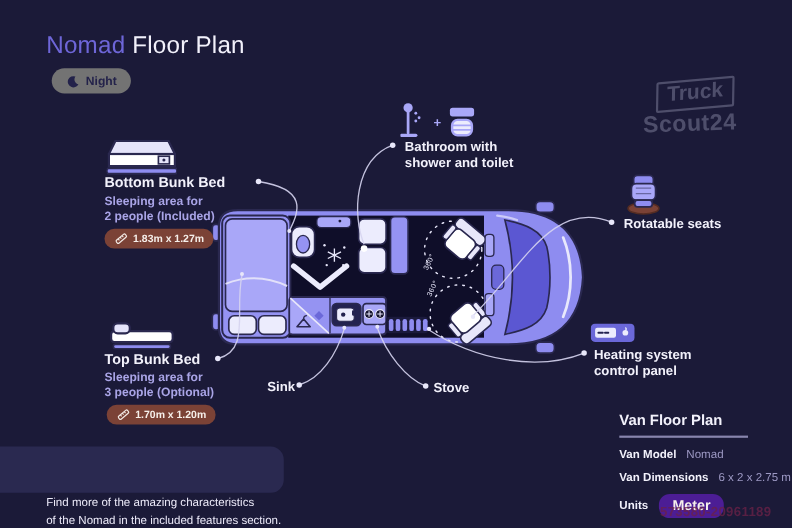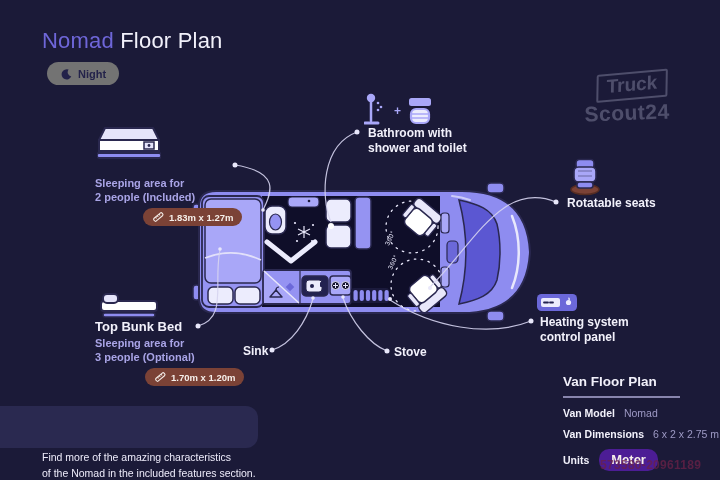--- a/index.html
+++ b/index.html
@@ -25,21 +25,21 @@
     border-radius:2px;padding:0 8px 2px;transform:skewX(-6deg) rotate(-3deg);
     font-size:19px;font-weight:700;line-height:1.15;
   }
   .ts-scout{font-size:21px;font-weight:700;letter-spacing:.5px;margin-top:1px;}
   
   .f-title{font-size:13px;font-weight:700;color:#F2F1FB;white-space:nowrap;}
   .f-sub{font-size:11px;line-height:14px;font-weight:600;color:#A9A4E6;white-space:nowrap;}
   .f-label{font-size:12px;font-weight:700;color:#F2F1FB;line-height:15px;white-space:nowrap;}
   .dim-badge{
     display:inline-flex;align-items:center;gap:5px;background:#7B4236;color:#F6EFEA;
-    font-size:9.5px;font-weight:700;padding:3px 9px;border-radius:10px;white-space:nowrap;margin-left:48px;
+    font-size:9.5px;font-weight:700;padding:3px 9px;border-radius:10px;white-space:nowrap;
   }
   .dim-badge svg{overflow:visible;}
   .bath-icons{display:flex;align-items:flex-end;gap:6px;}
   .plus-glyph{color:#A9A7F8;font-size:12px;font-weight:700;line-height:1;padding-bottom:9px;}
   
   .note-panel{
     left:-14px;top:406px;width:272px;height:42px;border-radius:12px;background:#2A2950;
   }
   .note-text{position:absolute;left:56px;top:7px;font-size:10.5px;line-height:16px;color:#EDEBFA;margin-top:36px;}
   
@@ -210,20 +210,21 @@
     <div class="ts-scout">Scout24</div>
   </div>
 
   <svg class="abs" style="left:97px;top:127px" width="64" height="34" viewBox="0 0 64 34">
     <path d="M8 1 L56 1 L62 13 L2 13 Z" fill="#E5E4FA" stroke="#2A284F" stroke-width="2" stroke-linejoin="round"></path>
     <rect x="2" y="13" width="60" height="11" fill="#FFFFFF" stroke="#2A284F" stroke-width="2"></rect>
     <rect x="47" y="15" width="10" height="7" fill="#E5E4FA" stroke="#2A284F" stroke-width="1.5"></rect>
     <circle cx="52" cy="18.5" r="1.4" fill="#2A284F"></circle>
     <rect x="0" y="26" width="64" height="5" rx="2" fill="#8E8CF0" stroke="#2A284F" stroke-width="1.8"></rect>
   </svg>
+  <div class="abs f-title" style="left:95px;top:158px">Bottom Bunk Bed</div>
   <div class="abs f-sub" style="left:95px;top:176px">Sleeping area for</div>
   <div class="abs f-sub" style="left:95px;top:190px">2 people (Included)</div>
   <div class="abs dim-badge" style="left:95px;top:197px;margin-top:11px">
     <svg width="12" height="12" viewBox="0 0 13 13">
       <g transform="rotate(-40 6.5 6.5)">
         <rect x="1" y="4.8" width="11.5" height="3.8" rx="1.4" fill="none" stroke="#F2E9E4" stroke-width="1.2"></rect>
         <path d="M4.3 4.8 v1.9 M6.8 4.8 v1.9 M9.3 4.8 v1.9" stroke="#F2E9E4" stroke-width="1.1"></path>
       </g>
     </svg>
     <span>1.83m x 1.27m</span>

